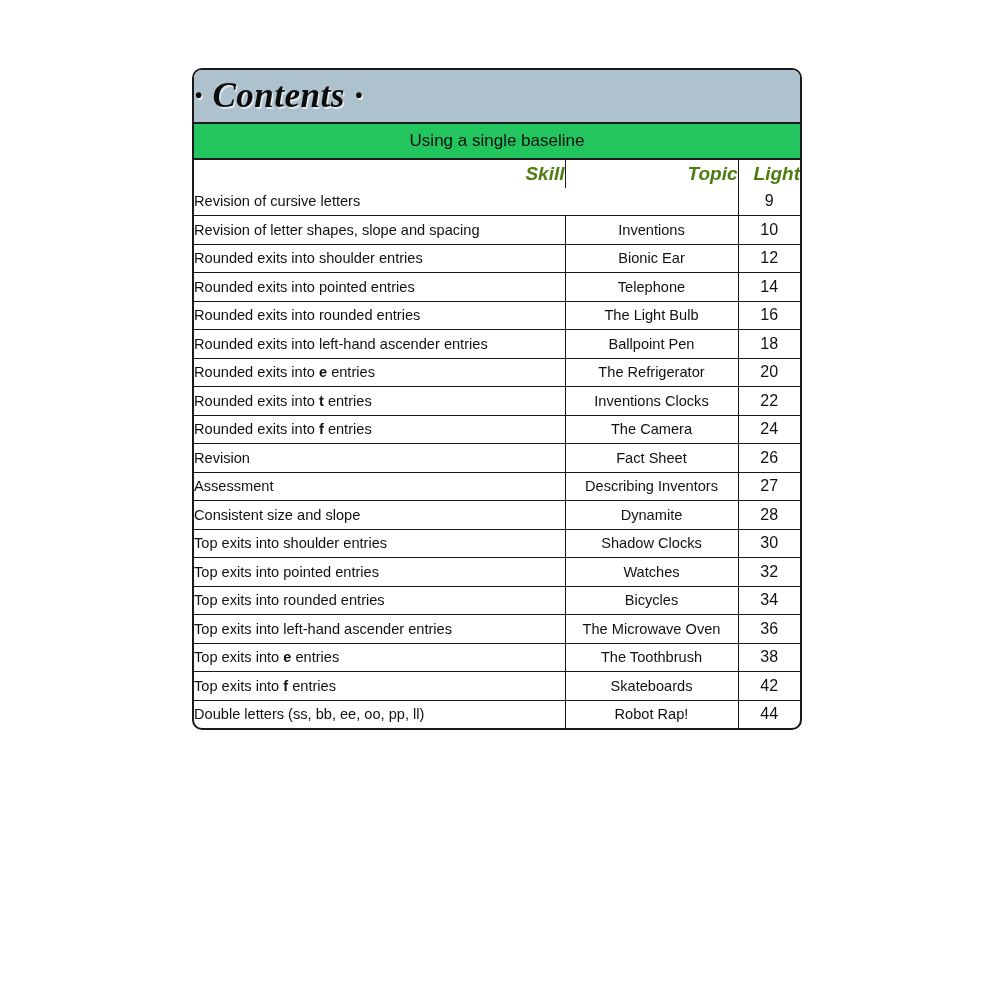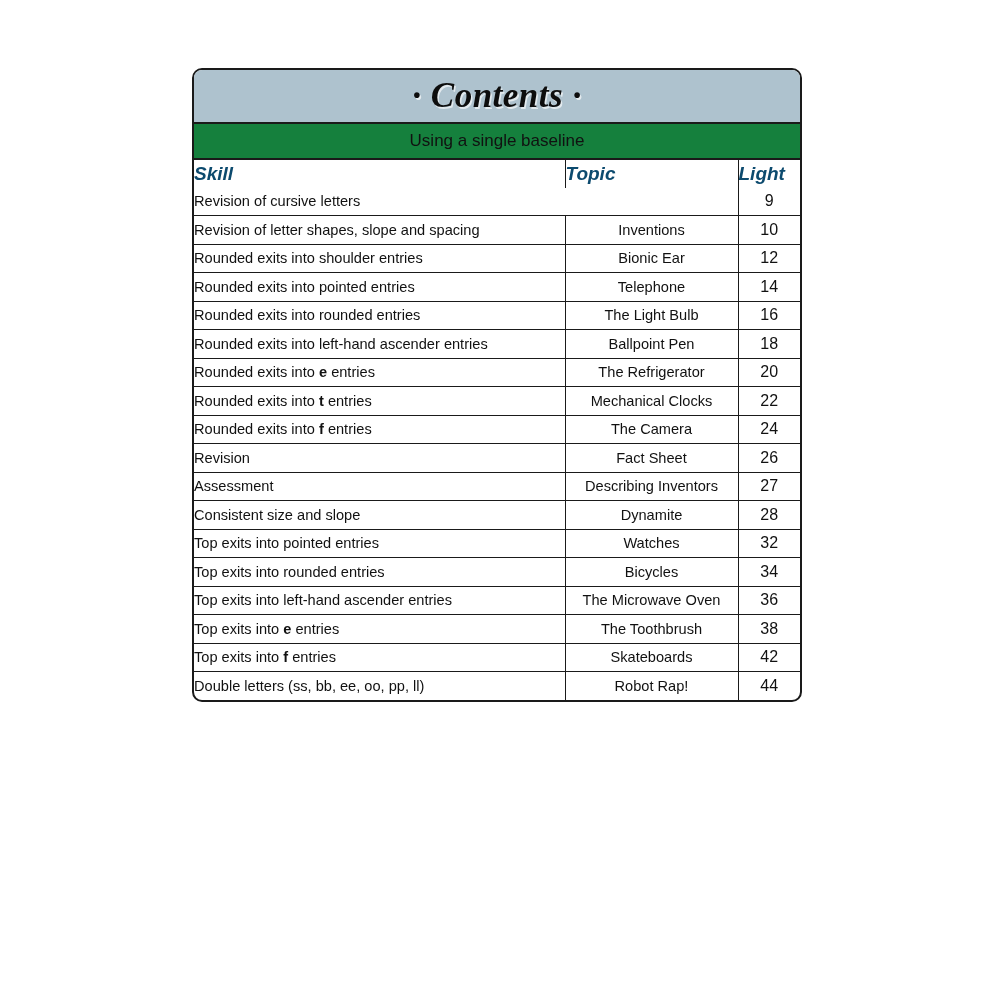--- a/index.html
+++ b/index.html
@@ -35,36 +35,36 @@
     overflow: hidden;
   }
 
   
   .title-band {
     background: #aec2ce;
     border-bottom: 2px solid #1a1a1a;
     height: 52px;
     display: flex;
     align-items: center;
-    justify-content: center;
+    justify-content: flex-start;
   }
   .title-text {
     font-family: "Liberation Serif", "DejaVu Serif", serif;
     font-style: italic;
     font-weight: 700;
     font-size: 35px;
     color: #0d0d0d;
     letter-spacing: 0.5px;
     text-shadow: 1.5px 1.5px 0.5px rgba(255,255,255,0.65);
     white-space: nowrap;
   }
 
   
   .subtitle-band {
-    background: #15803d;
+    background: #22c55e;
     border-bottom: 2px solid #1a1a1a;
     height: 34px;
     display: flex;
     align-items: center;
     justify-content: center;
   }
   .subtitle-text {
     font-size: 17px;
     color: #111111;
     font-weight: 400;
@@ -93,22 +93,22 @@
 
   
   .div-l { border-left: 1.6px solid #1a1a1a; }
 
   
   thead th {
     height: 31px;
     font-size: 19px;
     font-weight: 700;
     font-style: italic;
-    color: #0c4a6e;
-    text-align: left;
+    color: #4d7c0f;
+    text-align: right;
     background: #ffffff;
   }
 
   
   td.skill {
     font-size: 14.6px;
     color: #111111;
     text-align: left;
     padding-left: 30px;
     padding-right: 8px;
@@ -187,21 +187,21 @@
             <td class="topic div-l">Ballpoint Pen</td>
             <td class="page div-l">18</td>
           </tr>
           <tr>
             <td class="skill">Rounded exits into <b>e</b> entries</td>
             <td class="topic div-l">The Refrigerator</td>
             <td class="page div-l">20</td>
           </tr>
           <tr>
             <td class="skill">Rounded exits into <b>t</b> entries</td>
-            <td class="topic div-l">Mechanical Clocks</td>
+            <td class="topic div-l">Inventions Clocks</td>
             <td class="page div-l">22</td>
           </tr>
           <tr>
             <td class="skill">Rounded exits into <b>f</b> entries</td>
             <td class="topic div-l">The Camera</td>
             <td class="page div-l">24</td>
           </tr>
           <tr>
             <td class="skill">Revision</td>
             <td class="topic div-l">Fact Sheet</td>
@@ -211,20 +211,25 @@
             <td class="skill">Assessment</td>
             <td class="topic div-l">Describing Inventors</td>
             <td class="page div-l">27</td>
           </tr>
           <tr>
             <td class="skill">Consistent size and slope</td>
             <td class="topic div-l">Dynamite</td>
             <td class="page div-l">28</td>
           </tr>
           <tr>
+            <td class="skill">Top exits into shoulder entries</td>
+            <td class="topic div-l">Shadow Clocks</td>
+            <td class="page div-l">30</td>
+          </tr>
+          <tr>
             <td class="skill">Top exits into pointed entries</td>
             <td class="topic div-l">Watches</td>
             <td class="page div-l">32</td>
           </tr>
           <tr>
             <td class="skill">Top exits into rounded entries</td>
             <td class="topic div-l">Bicycles</td>
             <td class="page div-l">34</td>
           </tr>
           <tr>

